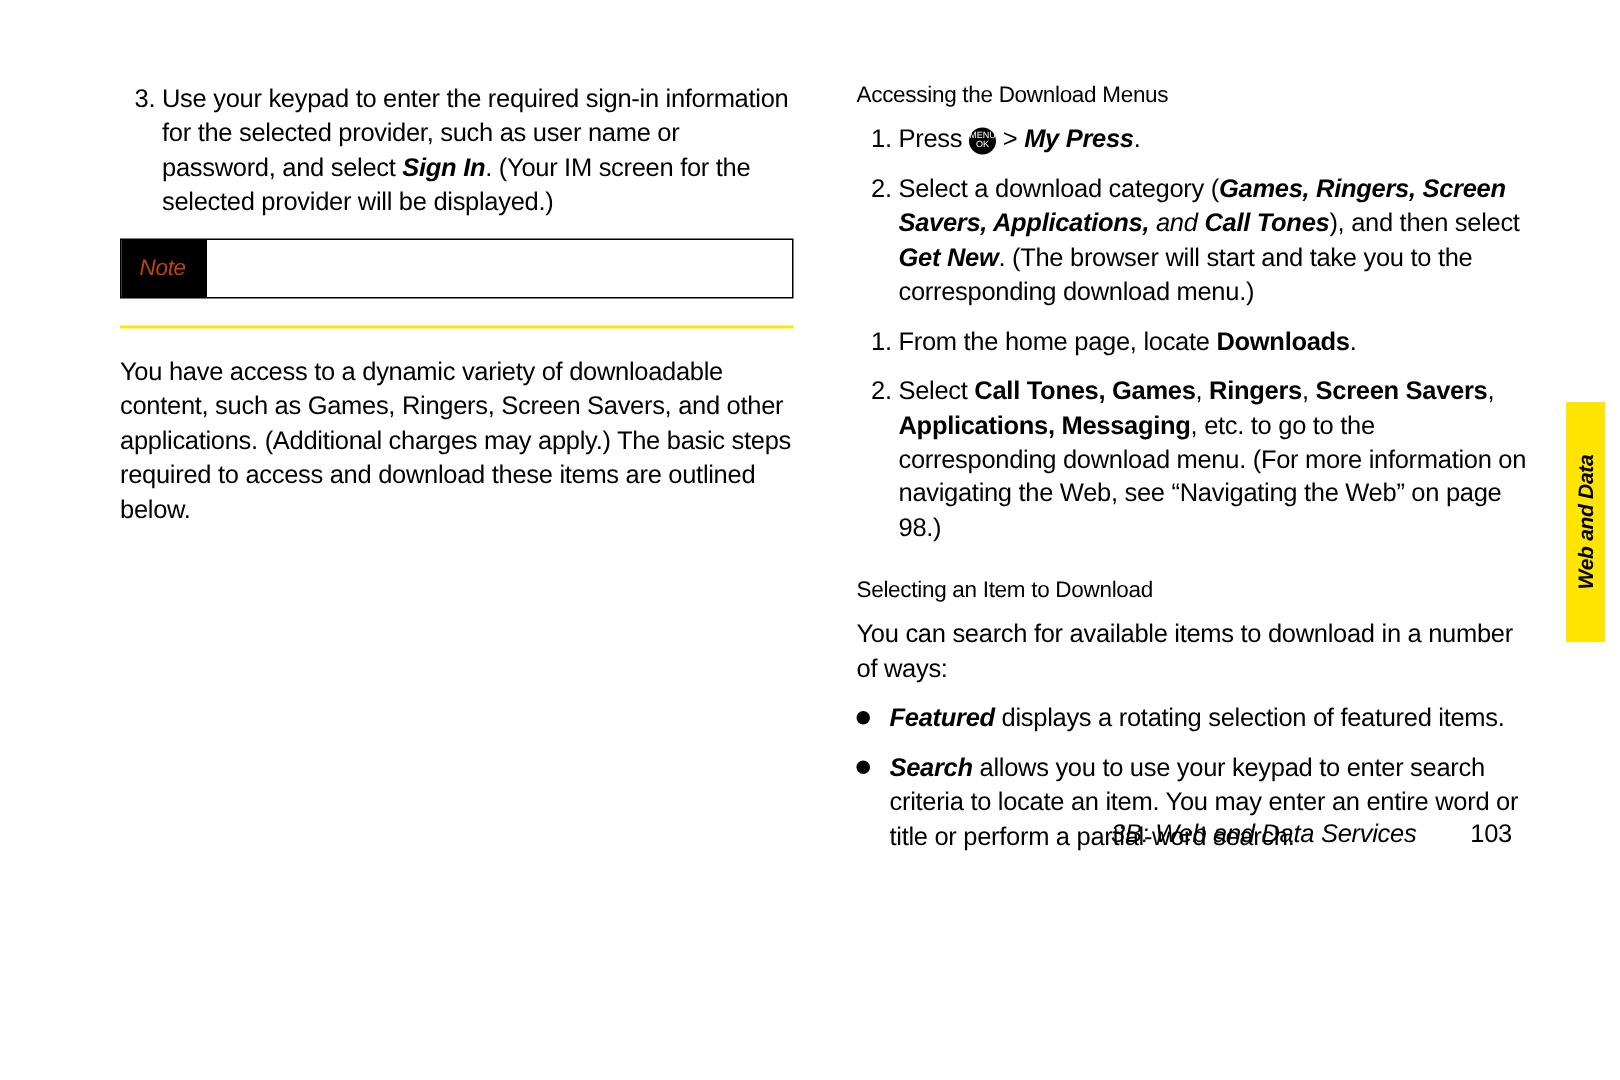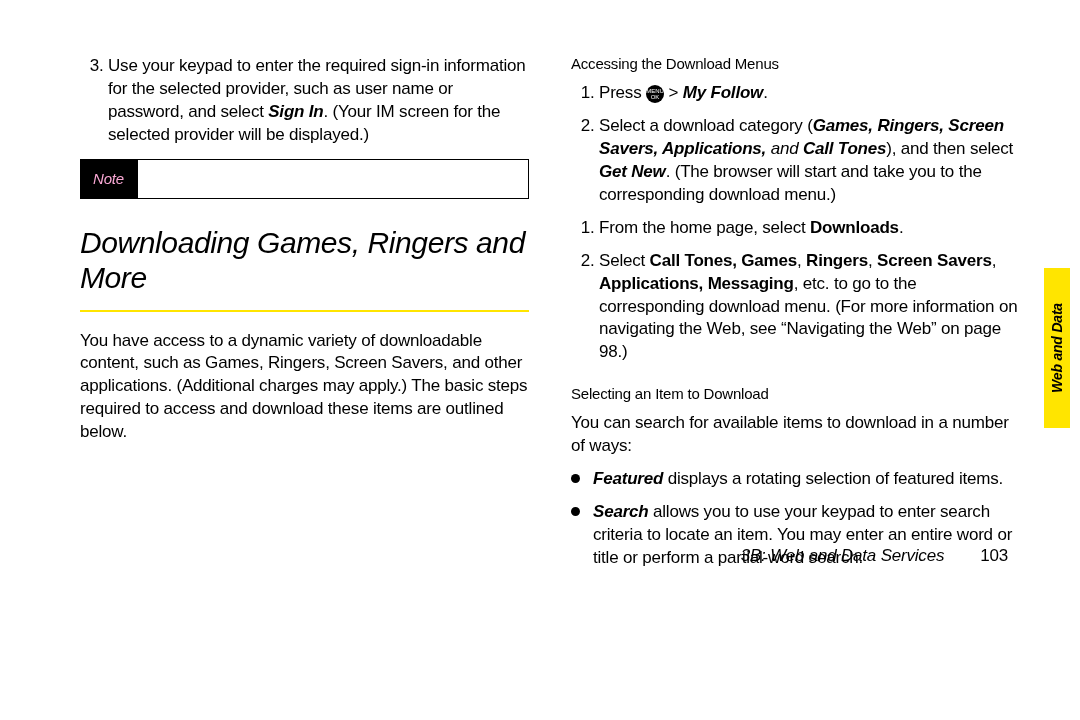--- a/index.html
+++ b/index.html
@@ -45,21 +45,21 @@
     font-size: 17px;
   }
 
   .note-box {
     display: flex;
     border: 1px solid #000;
     margin: 12px 0 18px 0;
   }
   .note-label {
     background: #000;
-    color: #f9a8d4;
+    color: #c2410c;
     font-style: italic;
     font-size: 15px;
     padding: 10px 14px 10px 12px;
     flex: 0 0 auto;
     line-height: 1.2;
   }
   .note-body {
     font-style: italic;
     font-size: 14.5px;
     line-height: 1.35;
@@ -189,47 +189,46 @@
         <li>
           <span>Use your keypad to enter the required sign-in information for the selected provider, such as user name or password, and select </span><span class="itstrong">Sign In</span><span>. (Your IM screen for the selected provider will be displayed.)</span>
         </li>
       </ol>
 
       <div class="note-box">
         <div class="note-label">Note</div>
       </div>
 
 
-      <h1 class="section">Downloading Games, Ringers and More</h1>
       <hr class="rule">
 
       <p class="para">You have access to a dynamic variety of downloadable content, such as Games, Ringers, Screen Savers, and other applications. (Additional charges may apply.) The basic steps required to access and download these items are outlined below.</p>
 
     </div>
 
     <div class="col col-right">
 
       <h2 class="subhead">Accessing the Download Menus</h2>
 
       <ol class="numlist">
         <li>
           <span>Press </span><span class="ok-icon">
               <span>MENU</span>
               <span>OK</span>
-            </span><span> &gt; </span><span class="itstrong">My Follow</span><span>.</span>
+            </span><span> &gt; </span><span class="itstrong">My Press</span><span>.</span>
         </li>
         <li>
           <span>Select a download category (</span><span class="itstrong">Games, Ringers, Screen Savers, Applications,</span><span class="it"> and </span><span class="itstrong">Call Tones</span><span>), and then select </span><span class="itstrong">Get New</span><span>. (The browser will start and take you to the corresponding download menu.)</span>
         </li>
       </ol>
 
 
       <ol class="numlist">
         <li>
-          <span>From the home page, select </span><span class="strong">Downloads</span><span>.</span>
+          <span>From the home page, locate </span><span class="strong">Downloads</span><span>.</span>
         </li>
         <li>
           <span>Select </span><span class="strong">Call Tones, Games</span><span>, </span><span class="strong">Ringers</span><span>, </span><span class="strong">Screen Savers</span><span>, </span><span class="strong">Applications, Messaging</span><span>, etc. to go to the corresponding download menu. (For more information on navigating the Web, see “Navigating the Web” on page 98.)</span>
         </li>
       </ol>
 
       <h2 class="subhead" style="margin-top:21px">Selecting an Item to Download</h2>
 
       <p class="para">You can search for available items to download in a number of ways:</p>
 

